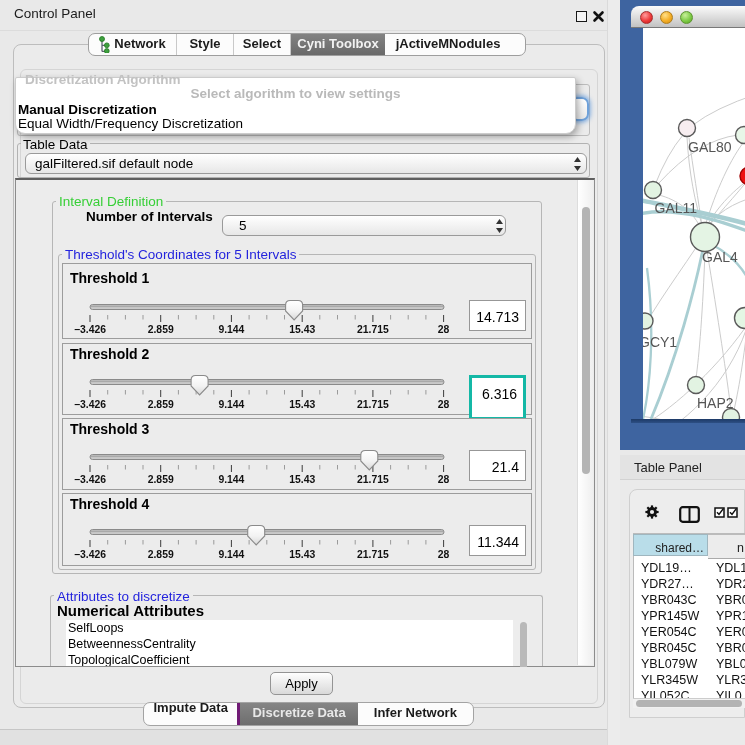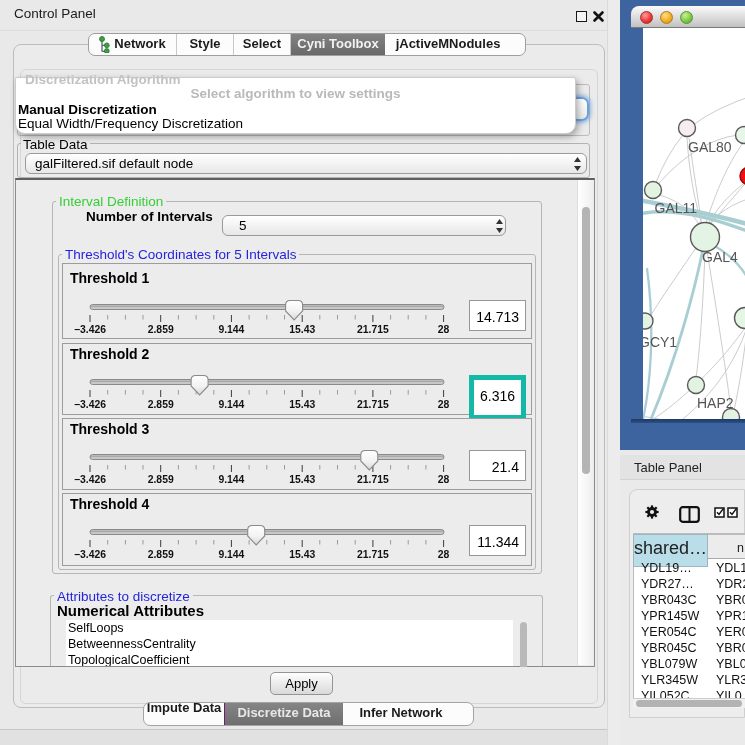--- a/index.html
+++ b/index.html
@@ -145,21 +145,21 @@
     <line x1="345.9" y1="26" x2="345.9" y2="30.5" stroke="#9a9a9a" stroke-width="1"></line>
     <line x1="363.6" y1="26" x2="363.6" y2="33" stroke="#3c3c3c" stroke-width="1"></line>
     <path transform="translate(119.6,0)" d="M -8.5 16 Q -8.5 11.5 -4 11.5 L 4 11.5 Q 8.5 11.5 8.5 16 L 8.5 22 L 0 31 L -8.5 22 Z" fill="url(#tg1)" stroke="#8a8a8a" stroke-width="1.1"></path>
     <text x="10.0" y="43.5" font-size="10.4" font-weight="bold" fill="#111" text-anchor="middle" font-family="Liberation Sans">−3.426</text>
     <text x="80.7" y="43.5" font-size="10.4" font-weight="bold" fill="#111" text-anchor="middle" font-family="Liberation Sans">2.859</text>
     <text x="151.4" y="43.5" font-size="10.4" font-weight="bold" fill="#111" text-anchor="middle" font-family="Liberation Sans">9.144</text>
     <text x="222.2" y="43.5" font-size="10.4" font-weight="bold" fill="#111" text-anchor="middle" font-family="Liberation Sans">15.43</text>
     <text x="292.9" y="43.5" font-size="10.4" font-weight="bold" fill="#111" text-anchor="middle" font-family="Liberation Sans">21.715</text>
     <text x="363.6" y="43.5" font-size="10.4" font-weight="bold" fill="#111" text-anchor="middle" font-family="Liberation Sans">28</text>
   </svg>
-<div class="abs" style="left:469px;top:375px;width:57px;height:45px;background:#fff;border:5px solid #14b8a6;font-size:14px;color:#000;line-height:33px;text-align:right;padding-right:6px;">6.316</div>
+<div class="abs" style="left:469px;top:375px;width:57px;height:45px;background:#fff;border:3px solid #14b8a6;font-size:14px;color:#000;line-height:33px;text-align:right;padding-right:6px;">6.316</div>
 <div class="abs" style="left:62px;top:418px;width:470px;height:72px;border:1px solid #9c9c9c;background:#ececec;"></div>
 <div class="abs bold" style="left:70px;top:421px;font-size:14px;color:#000;">Threshold 3</div>
 <svg class="abs" style="left:80px;top:439px" width="380" height="46" viewBox="0 0 380 46">
     <defs>
       <linearGradient id="tg2" x1="0" y1="0" x2="0" y2="1">
         <stop offset="0" stop-color="#ffffff"></stop>
         <stop offset="0.55" stop-color="#f2f2f2"></stop>
         <stop offset="1" stop-color="#d8d8d8"></stop>
       </linearGradient>
     </defs>
@@ -245,21 +245,21 @@
   <div style="padding-left:2px;line-height:16px;">SelfLoops</div>
   <div style="padding-left:2px;line-height:16px;">BetweennessCentrality</div>
   <div style="padding-left:2px;line-height:16px;">TopologicalCoefficient</div>
 </div>
 <div class="abs" style="left:513px;top:619.5px;width:16px;height:46.5px;background:#ededed;"></div>
 <div class="abs" style="left:519.5px;top:621.5px;width:7.5px;height:45px;background:#b9b9b9;border-radius:5px 5px 0 0;"></div>
 
 <div class="abs" style="left:270px;top:672px;width:63px;height:23px;border:1px solid #949494;border-radius:5px;background:linear-gradient(#fefefe,#d9d9d9);font-size:13px;color:#000;text-align:center;line-height:21px;">Apply</div>
 
 <div class="abs" style="left:143px;top:702px;width:331px;height:24px;background:#fcfcfc;border:1px solid #a3a3a3;border-radius:7px;overflow:hidden;display:flex;font-size:13px;font-weight:600;color:#1b1b1b;">
-  <div style="width:81px;display:flex;align-items:center;justify-content:center;padding-bottom:14px;border-right:1px solid #701a75;">Impute Data</div>
+  <div style="width:97px;display:flex;align-items:center;justify-content:center;padding-bottom:14px;border-right:3px solid #701a75;">Impute Data</div>
   <div style="width:118px;display:flex;align-items:center;justify-content:center;padding-bottom:3px;background:linear-gradient(#858585,#6e6e6e);color:#e8e8e8;">Discretize Data</div>
   <div style="width:116px;display:flex;align-items:center;justify-content:center;padding-bottom:3px;">Infer Network</div>
 </div>
 <div class="abs" style="left:0;top:729px;width:616px;height:16px;background:#e1e1e1;border-top:1px solid #c6c6c6;"></div>
 
 <div class="abs" style="left:607px;top:0;width:13px;height:745px;background:#ececec;border-left:1px solid #dadada;"></div>
 
 <div class="abs" style="left:620px;top:0;width:125px;height:450px;background:#3e64a0;"></div>
 <div class="abs" style="left:631px;top:6px;width:114px;height:22px;border-top-left-radius:8px;background:linear-gradient(#fbfbfb,#c2c2c2);border-bottom:1px solid #787878;"></div>
 <div class="abs" style="left:640px;top:11px;width:13px;height:13px;border-radius:50%;background:radial-gradient(circle at 38% 30%, #ff9d9d, #ee3b3b 55%, #c01a1a);border:0.5px solid #a52f2f;"></div>
@@ -340,21 +340,21 @@
 <svg class="abs" style="left:714px;top:507px" width="11" height="11" viewBox="0 0 11 11">
     <rect x="1" y="1" width="9" height="9" fill="#fff" stroke="#111" stroke-width="1.5"></rect>
     <path d="M3 5.3 L5 7.4 L9.3 1.6" fill="none" stroke="#111" stroke-width="1.5"></path>
   </svg>
 <svg class="abs" style="left:727px;top:507px" width="11" height="11" viewBox="0 0 11 11">
     <rect x="1" y="1" width="9" height="9" fill="#fff" stroke="#111" stroke-width="1.5"></rect>
     <path d="M3 5.3 L5 7.4 L9.3 1.6" fill="none" stroke="#111" stroke-width="1.5"></path>
   </svg>
 
 <div class="abs" style="left:633px;top:533px;width:112px;height:174px;background:#fff;border:1px solid #bbb;border-right:none;"></div>
-<div class="abs" style="left:633px;top:534px;width:75px;height:33px;background:#b9dde9;border:1px solid #9fb6bf;font-size:18px;color:#222;text-align:right;padding-right:3px;line-height:27px;">shared…</div>
+<div class="abs" style="left:633px;top:534px;width:75px;height:22px;background:#b9dde9;border:1px solid #9fb6bf;font-size:12px;color:#222;text-align:right;padding-right:3px;line-height:27px;">shared…</div>
 <div class="abs" style="left:708px;top:534px;width:37px;height:25px;background:#ececec;border-top:1px solid #bbb;border-bottom:1px solid #aaa;font-size:12.5px;color:#222;padding-left:29px;line-height:27px;">n</div>
 <div class="abs" style="left:641px;top:560px;width:70px;font-size:12.5px;color:#111;line-height:16px;">
   YDL19…<br>YDR27…<br>YBR043C<br>YPR145W<br>YER054C<br>YBR045C<br>YBL079W<br>YLR345W<br>YIL052C
 </div>
 <div class="abs" style="left:716px;top:560px;width:30px;font-size:12.5px;color:#111;line-height:16px;overflow:hidden;white-space:nowrap;">
   YDL1<br>YDR2<br>YBR0<br>YPR1<br>YER0<br>YBR0<br>YBL0<br>YLR3<br>YIL0
 </div>
 <div class="abs" style="left:633px;top:698px;width:112px;height:10px;background:#f1f1f1;border-top:1px solid #ccc;"></div>
 <div class="abs" style="left:636px;top:700px;width:106px;height:7px;background:#b3b3b3;border-radius:3.5px;"></div>
 

